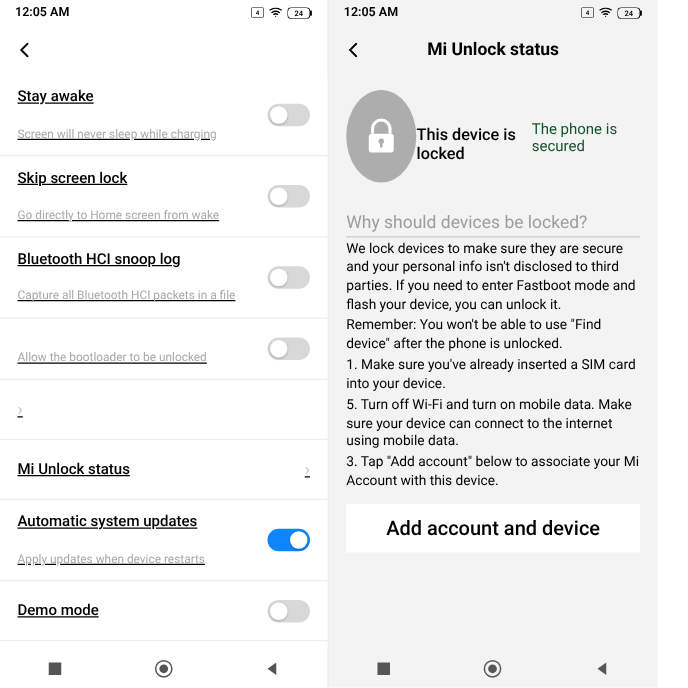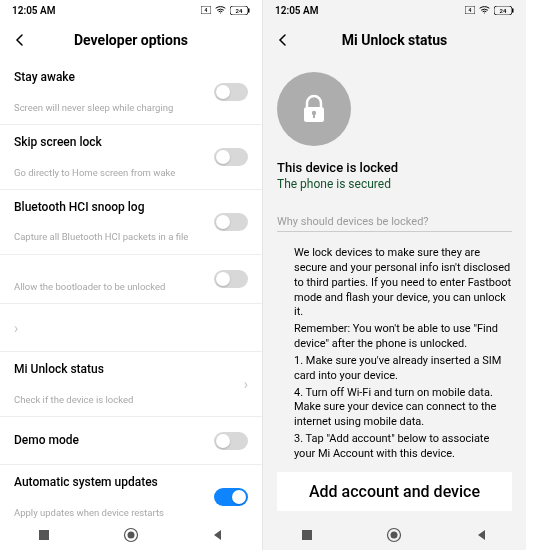--- a/index.html
+++ b/index.html
@@ -10,42 +10,42 @@
 
 .status-bar { height: 20px; display: flex; align-items: center; justify-content: space-between; padding: 0 12px; font-size: 10px; font-weight: 600; color: #000; }
 .status-right { display: flex; align-items: center; gap: 4px; }
 .status-icon { display: inline-flex; align-items: center; }
 
 .header { height: 40px; display: flex; align-items: center; padding: 0 10px; position: relative; }
 .back-btn { width: 20px; height: 20px; display: flex; align-items: center; justify-content: center; }
 .header-title { position: absolute; left: 50%; transform: translateX(-50%); font-size: 14px; font-weight: 700; color: #000; }
 
 .list { flex: 1; overflow: hidden; background: #fff; }
-.setting-item { padding: 10px 14px; border-bottom: 0.5px solid #ededed; display: flex; align-items: center; justify-content: space-between; gap: 8px; min-height: 48px; }
+.setting-item { padding: 10px 14px; border-bottom: 0.5px solid #ededed; display: flex; align-items: center; justify-content: space-between; gap: 8px; min-height: 48px; text-decoration: underline; }
 .setting-text { flex: 1; }
 .setting-title { font-size: 12px; font-weight: 500; color: #000; line-height: 1.3; }
 .setting-sub { font-size: 9.5px; color: #a8a8a8; line-height: 1.3; margin-top: 16px; }
 
 .toggle { width: 34px; height: 18px; border-radius: 9px; background: #d8d8d8; position: relative; flex-shrink: 0; }
 .toggle::after { content: ""; position: absolute; width: 14px; height: 14px; border-radius: 50%; background: #fff; top: 2px; left: 2px; box-shadow: 0 1px 2px rgba(0,0,0,.2); }
 .toggle.on { background: #0e84ff; }
 .toggle.on::after { left: auto; right: 2px; }
 
 .chevron { color: #c5c5c5; font-size: 14px; flex-shrink: 0; }
 
 .section-header { padding: 8px 14px 4px; font-size: 13px; font-weight: 600; color: #9b9b9b; letter-spacing: 0.5px; background: #f7f7f7; border-bottom: 0.5px solid #ededed; }
 
 .right-content { flex: 1; display: flex; flex-direction: column; overflow: hidden; padding: 0 14px; }
-.lock-visual { display: flex; flex-direction: column; padding: 12px 0 16px; }
+.lock-visual { display: flex; flex-direction: row; align-items: center; padding: 12px 0 16px; }
 .lock-circle { width: 74px; height: 74px; border-radius: 50%; background: #adadad; display: flex; align-items: center; justify-content: center; }
 .lock-title { font-size: 13px; color: #000; margin-top: 14px; font-weight: 500; }
 .lock-sub { font-size: 12px; color: #14532d; margin-top: 2px; }
 
-.info-header { font-size: 11px; color: #9c9c9c; margin-top: 8px; margin-bottom: 14px; border-bottom: 0.5px solid #ccc; padding-bottom: 3px; }
-.info-body { font-size: 11px; color: #000; line-height: 1.35; margin-left: 17px; }
+.info-header { font-size: 14px; color: #9c9c9c; margin-top: 8px; margin-bottom: 2px; border-bottom: 0.5px solid #ccc; padding-bottom: 3px; }
+.info-body { font-size: 11px; color: #000; line-height: 1.35; }
 .info-body p { margin-bottom: 2px; }
 
 .add-btn { margin: 8px 0; background: #fff; text-align: center; padding: 10px; font-size: 16px; font-weight: 500; border: none; width: 100%; }
 
 .nav-bar { height: 30px; display: flex; align-items: center; justify-content: space-around; }
 .nav-btn { width: 18px; height: 18px; display: flex; align-items: center; justify-content: center; color: #555; }
 </style>
 </head>
 <body>
 
@@ -72,21 +72,20 @@
           </svg>
         </span>
     </div>
   </div>
   <div class="header">
     <div class="back-btn">
       <svg width="12" height="12" viewBox="0 0 12 12">
           <path d="M8 1 L3 6 L8 11" stroke="#000" stroke-width="1.5" fill="none" stroke-linecap="round"></path>
         </svg>
     </div>
-    <div class="header-title">Developer options</div>
   </div>
   <div class="list">
     <div id="left-items">
         <div class="setting-item">
           <div class="setting-text">
             <div class="setting-title">Stay awake</div>
             <div class="setting-sub">Screen will never sleep while charging</div>
           </div>
           <div class="toggle"></div>
         </div>
@@ -109,36 +108,35 @@
             <div class="setting-sub">Allow the bootloader to be unlocked</div>
           </div>
           <div class="toggle"></div>
         </div>
         <div class="setting-item">
           <span class="chevron">›</span>
         </div>
         <div class="setting-item">
           <div class="setting-text">
             <div class="setting-title">Mi Unlock status</div>
-            <div class="setting-sub">Check if the device is locked</div>
           </div>
           <span class="chevron">›</span>
-        </div>
-        <div class="setting-item">
-          <div class="setting-text">
-            <div class="setting-title">Demo mode</div>
-          </div>
-          <div class="toggle"></div>
         </div>
         <div class="setting-item">
           <div class="setting-text">
             <div class="setting-title">Automatic system updates</div>
             <div class="setting-sub">Apply updates when device restarts</div>
           </div>
           <div class="toggle on"></div>
+        </div>
+        <div class="setting-item">
+          <div class="setting-text">
+            <div class="setting-title">Demo mode</div>
+          </div>
+          <div class="toggle"></div>
         </div>
         <div class="setting-item">
           <div class="setting-text">
             <div class="setting-title">Quick parties developer tiles</div>
           </div>
           <span class="chevron">›</span>
         </div>
       </div>
     <div class="section-header">DEBUGGING</div>
 
@@ -208,21 +206,21 @@
       <div class="lock-title">This device is locked</div>
       <div class="lock-sub">The phone is secured</div>
     </div>
     <div class="info-header">Why should devices be locked?</div>
     <div class="info-body">
       <p>We lock devices to make sure they are secure and your personal info isn't disclosed to third parties. If you need to enter Fastboot mode and flash your device, you can unlock it.</p>
       <p>Remember: You won't be able to use "Find device" after the phone is unlocked.</p>
     </div>
     <div class="info-body">
       <p>1. Make sure you've already inserted a SIM card into your device.</p>
-      <p>4. Turn off Wi-Fi and turn on mobile data. Make sure your device can connect to the internet using mobile data.</p>
+      <p>5. Turn off Wi-Fi and turn on mobile data. Make sure your device can connect to the internet using mobile data.</p>
       <p>3. Tap "Add account" below to associate your Mi Account with this device.</p>
     </div>
     <button class="add-btn">Add account and device</button>
   </div>
   <div class="nav-bar">
     <div class="nav-btn">
         <svg width="14" height="14" viewBox="0 0 14 14">
           <rect x="2" y="2" width="10" height="10" fill="#555"></rect>
         </svg>
       </div>

